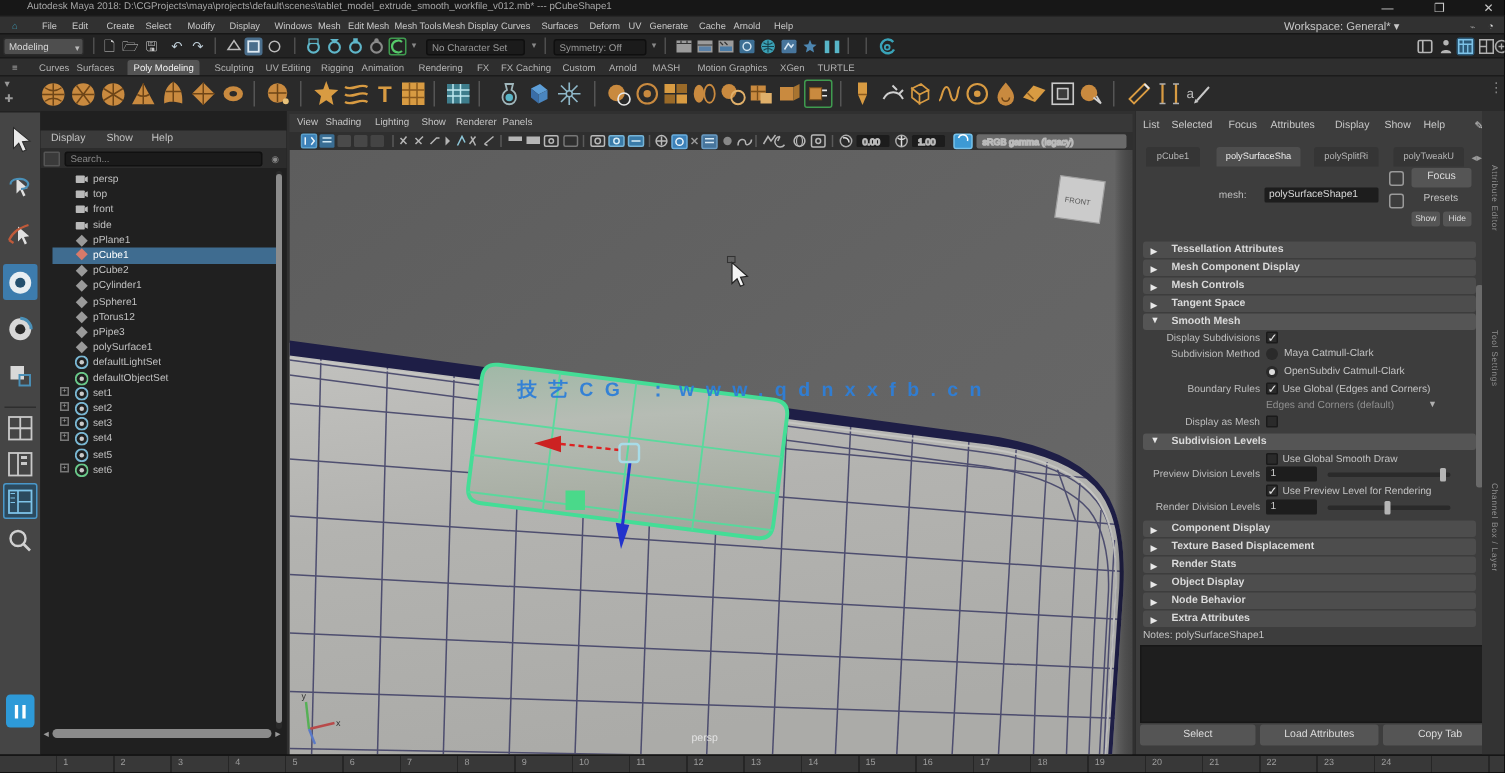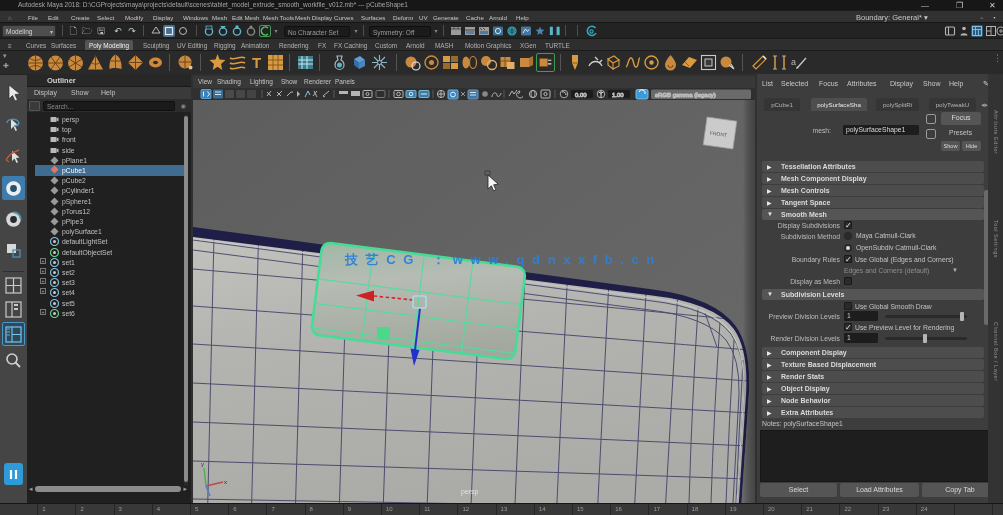--- a/index.html
+++ b/index.html
@@ -113,21 +113,21 @@
       <span class="mi" style="left: 295px;">Mesh Display</span>
       <span class="mi" style="left: 334px;">Curves</span>
       <span class="mi" style="left: 361px;">Surfaces</span>
       <span class="mi" style="left: 393px;">Deform</span>
       <span class="mi" style="left: 419px;">UV</span>
       <span class="mi" style="left: 433px;">Generate</span>
       <span class="mi" style="left: 466px;">Cache</span>
       <span class="mi" style="left: 489px;">Arnold</span>
       <span class="mi" style="left: 516px;">Help</span>
       <span class="mi" style="left: 8px; color: rgb(63, 167, 196);">⌂</span>
-      <span id="wslabel">Boundary:  General*  ▾</span>
+      <span id="wslabel">Workspace:  General*  ▾</span>
       <span class="mi" style="left: 980px; color: rgb(138, 138, 138);">⌁</span>
       <span class="mi" style="left: 992px; color: rgb(224, 224, 224);">◔</span>
     </div>
   <div class="abs" id="statusline">
     <div class="abs" id="modeSel">Modeling</div>
     <div class="sep" style="left:62px;"></div>
     <div class="sico" style="left:67px;">🗋</div>
     <div class="sico" style="left:81px;">🗁</div>
     <div class="sico" style="left:95px;">🖫</div>
     <div class="sico" style="left:112px; color:#bfced8;">↶</div>
@@ -449,23 +449,20 @@
     <svg class="tbi" style="top:275px;" viewBox="0 0 21 21">
         <circle cx="9" cy="9" r="5" fill="none" stroke="#d0d0d0" stroke-width="1.6"></circle>
         <path d="M12.5 12.5 L17 17" stroke="#d0d0d0" stroke-width="1.8"></path>
       </svg>
     <div class="abs" style="left:4px; top:388px; width:19px; height:22px; background:#2e9ad8; border-radius:3px;"></div>
     <svg class="tbi" style="top:389px; left:3px;" viewBox="0 0 21 21">
         <path d="M8 6 v9 M13 6 v9" stroke="#fff" stroke-width="2.2"></path>
       </svg>
   </div>
   <div class="abs" id="outliner">
-    <div id="outlHead">
-        <span>Outliner</span>
-      </div>
     <div id="outlMenu">
       <span style="left:7px;">Display</span>
       <span style="left:44px;">Show</span>
       <span style="left:74px;">Help</span>
     </div>
     <div id="outlSearch">
       <div class="abs" style="left:2px; top:2px; width:11px; height:10px; background:#3a3a3a; border:1px solid #555; border-radius:1px;"></div>
       <div id="outlSearchBox">Search...</div>
       <span style="position:absolute; right:5px; top:3px; font-size:6px; color:#8a8a8a;">◉</span>
     </div>

